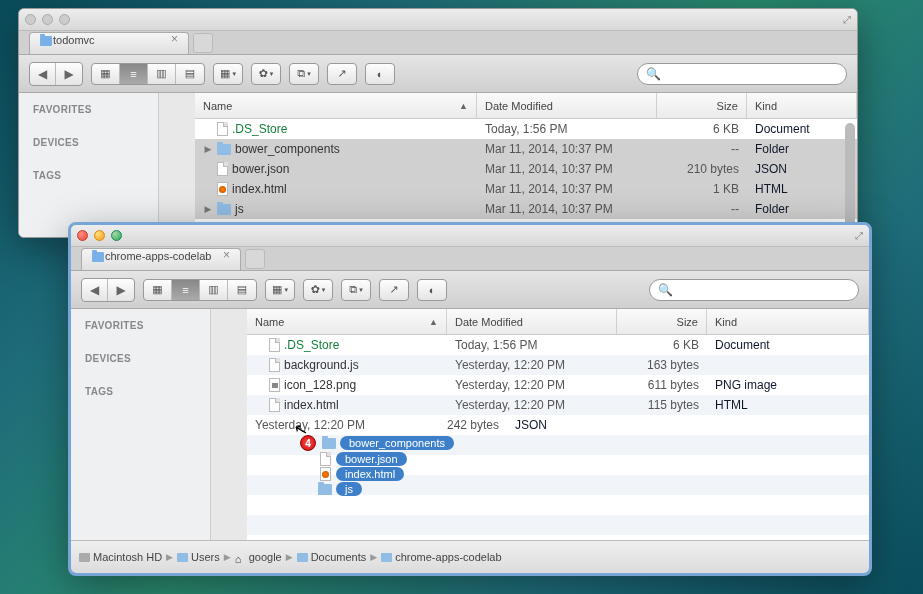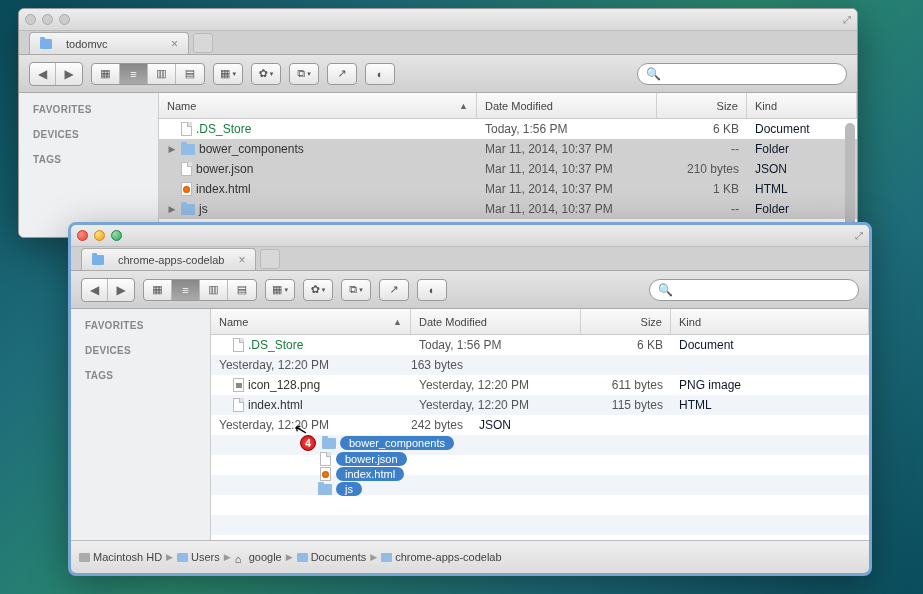--- a/index.html
+++ b/index.html
@@ -12,44 +12,44 @@
   .titlebar { height: 22px; background: linear-gradient(#ededed, #d8d8d8); display: flex; align-items: center; padding: 0 6px; font-size: 11px; color: #555; position: relative; border-bottom: 1px solid #bbb; }
   .traffic { display: flex; gap: 6px; margin-right: 10px; }
   .tl { width: 11px; height: 11px; border-radius: 50%; }
   .tl.inactive { background: #ccc; border: 1px solid #aaa; }
   .tl.red { background: radial-gradient(circle at 30% 30%, #ff8a80, #e74c3c); border: 1px solid #c0392b; }
   .tl.yellow { background: radial-gradient(circle at 30% 30%, #ffe082, #f39c12); border: 1px solid #d68910; }
   .tl.green { background: radial-gradient(circle at 30% 30%, #a5d6a7, #27ae60); border: 1px solid #1e8449; }
   .expand-icon { position: absolute; right: 6px; font-size: 10px; color: #777; }
   
   .tabbar { height: 24px; background: #d0d0d0; display: flex; align-items: flex-end; padding: 0 10px; border-bottom: 1px solid #aaa; }
-  .tab { background: linear-gradient(#f5f5f5, #e0e0e0); height: 22px; border: 1px solid #aaa; border-bottom: none; border-radius: 4px 4px 0 0; display: flex; align-items: center; padding: 0 10px; font-size: 11px; color: #444; gap: 14px; min-width: 160px; }
+  .tab { background: linear-gradient(#f5f5f5, #e0e0e0); height: 22px; border: 1px solid #aaa; border-bottom: none; border-radius: 4px 4px 0 0; display: flex; align-items: flex-end; padding: 8px 10px; font-size: 11px; color: #444; gap: 1px; min-width: 160px; }
   .tab .folder-mini { width: 12px; height: 10px; background: #7ab0e8; border-radius: 1px; position: relative; }
   .tab .folder-mini::before { content:''; position:absolute; top:-2px; left:0; width:5px; height:2px; background:#7ab0e8; border-radius:1px 1px 0 0; }
   .tab .close { font-size: 12px; color: #888; margin-left: auto; }
   .tab-plus { width: 20px; height: 20px; background: #d8d8d8; border: 1px solid #bbb; border-radius: 3px; margin-left: 4px; margin-bottom: 1px; }
   
   .toolbar { height: 38px; background: linear-gradient(#e5e5e5, #cfcfcf); border-bottom: 1px solid #aaa; display: flex; align-items: center; padding: 0 10px; gap: 8px; }
   .navbtns { display: flex; border: 1px solid #999; border-radius: 4px; overflow: hidden; background: linear-gradient(#fdfdfd,#e5e5e5); }
   .navbtn { width: 26px; height: 22px; display: flex; align-items: center; justify-content: center; font-size: 12px; color: #666; border-right: 1px solid #bbb; }
   .navbtn:last-child { border-right: none; }
   .btngroup { display: flex; border: 1px solid #999; border-radius: 4px; overflow: hidden; background: linear-gradient(#fdfdfd,#e5e5e5); height: 22px; }
   .tbtn { width: 28px; display: flex; align-items: center; justify-content: center; font-size: 11px; color: #555; border-right: 1px solid #bbb; }
   .tbtn:last-child { border-right: none; }
   .tbtn.active { background: linear-gradient(#888,#aaa); color: #fff; }
   .tbtn .dd { font-size: 7px; margin-left: 2px; }
   .spacer { flex: 1; }
   .search { border: 1px solid #999; border-radius: 11px; height: 22px; width: 210px; background: #fff; display: flex; align-items: center; padding: 0 8px; gap: 4px; }
   .search .mag { font-size: 12px; color: #888; }
   .search input { border: none; outline: none; font-size: 11px; flex: 1; background: transparent; }
   
-  .body { flex: 1; display: flex; overflow: hidden; }
+  .body { flex: 1; display: flex; overflow: hidden; gap: 36px; }
   .sidebar { width: 140px; background: #eef0f2; border-right: 1px solid #ccc; padding: 8px 0; font-size: 11px; }
   .sidehdr { font-weight: bold; color: #888; padding: 3px 14px; letter-spacing: 0.3px; font-size: 10px; }
-  .sidehdr + .sidehdr, .sidehdr ~ .sidehdr { margin-top: 8px; }
+  .sidehdr + .sidehdr, .sidehdr ~ .sidehdr { margin-top: 16px; }
   
   .main { flex: 1; display: flex; flex-direction: column; background: #fff; overflow: hidden; }
   .colheaders { display: flex; height: 26px; background: linear-gradient(#fafafa,#ebebeb); border-bottom: 1px solid #ccc; font-size: 11px; color: #444; }
   .ch { padding: 3px 8px; border-right: 1px solid #d0d0d0; display: flex; align-items: center; }
   .ch.name { flex: 1; }
   .ch.date { width: 180px; }
   .ch.size { width: 90px; justify-content: flex-end; }
   .ch.kind { width: 110px; }
   .sorticon { margin-left: auto; font-size: 9px; color: #666; }
   
@@ -285,20 +285,25 @@
             <div class="cell name" style="flex:0 0 200px">
               <span class="disclosure"></span>
               <span class="ico-doc"></span>
               <span class="dim">.DS_Store</span>
             </div>
             <div class="cell date" style="width:170px">Today, 1:56 PM</div>
             <div class="cell size">6 KB</div>
             <div class="cell kind" style="flex:1;width:auto">Document</div>
           </div>
           <div class="row striped">
+            <div class="cell name" style="flex:0 0 200px">
+              <span class="disclosure"></span>
+              <span class="ico-doc"></span>
+              <span class="">background.js</span>
+            </div>
             <div class="cell date" style="width:170px">Yesterday, 12:20 PM</div>
             <div class="cell size">163 bytes</div>
           </div>
           <div class="row striped">
             <div class="cell name" style="flex:0 0 200px">
               <span class="disclosure"></span>
               <span class="ico-png"></span>
               <span class="">icon_128.png</span>
             </div>
             <div class="cell date" style="width:170px">Yesterday, 12:20 PM</div>

